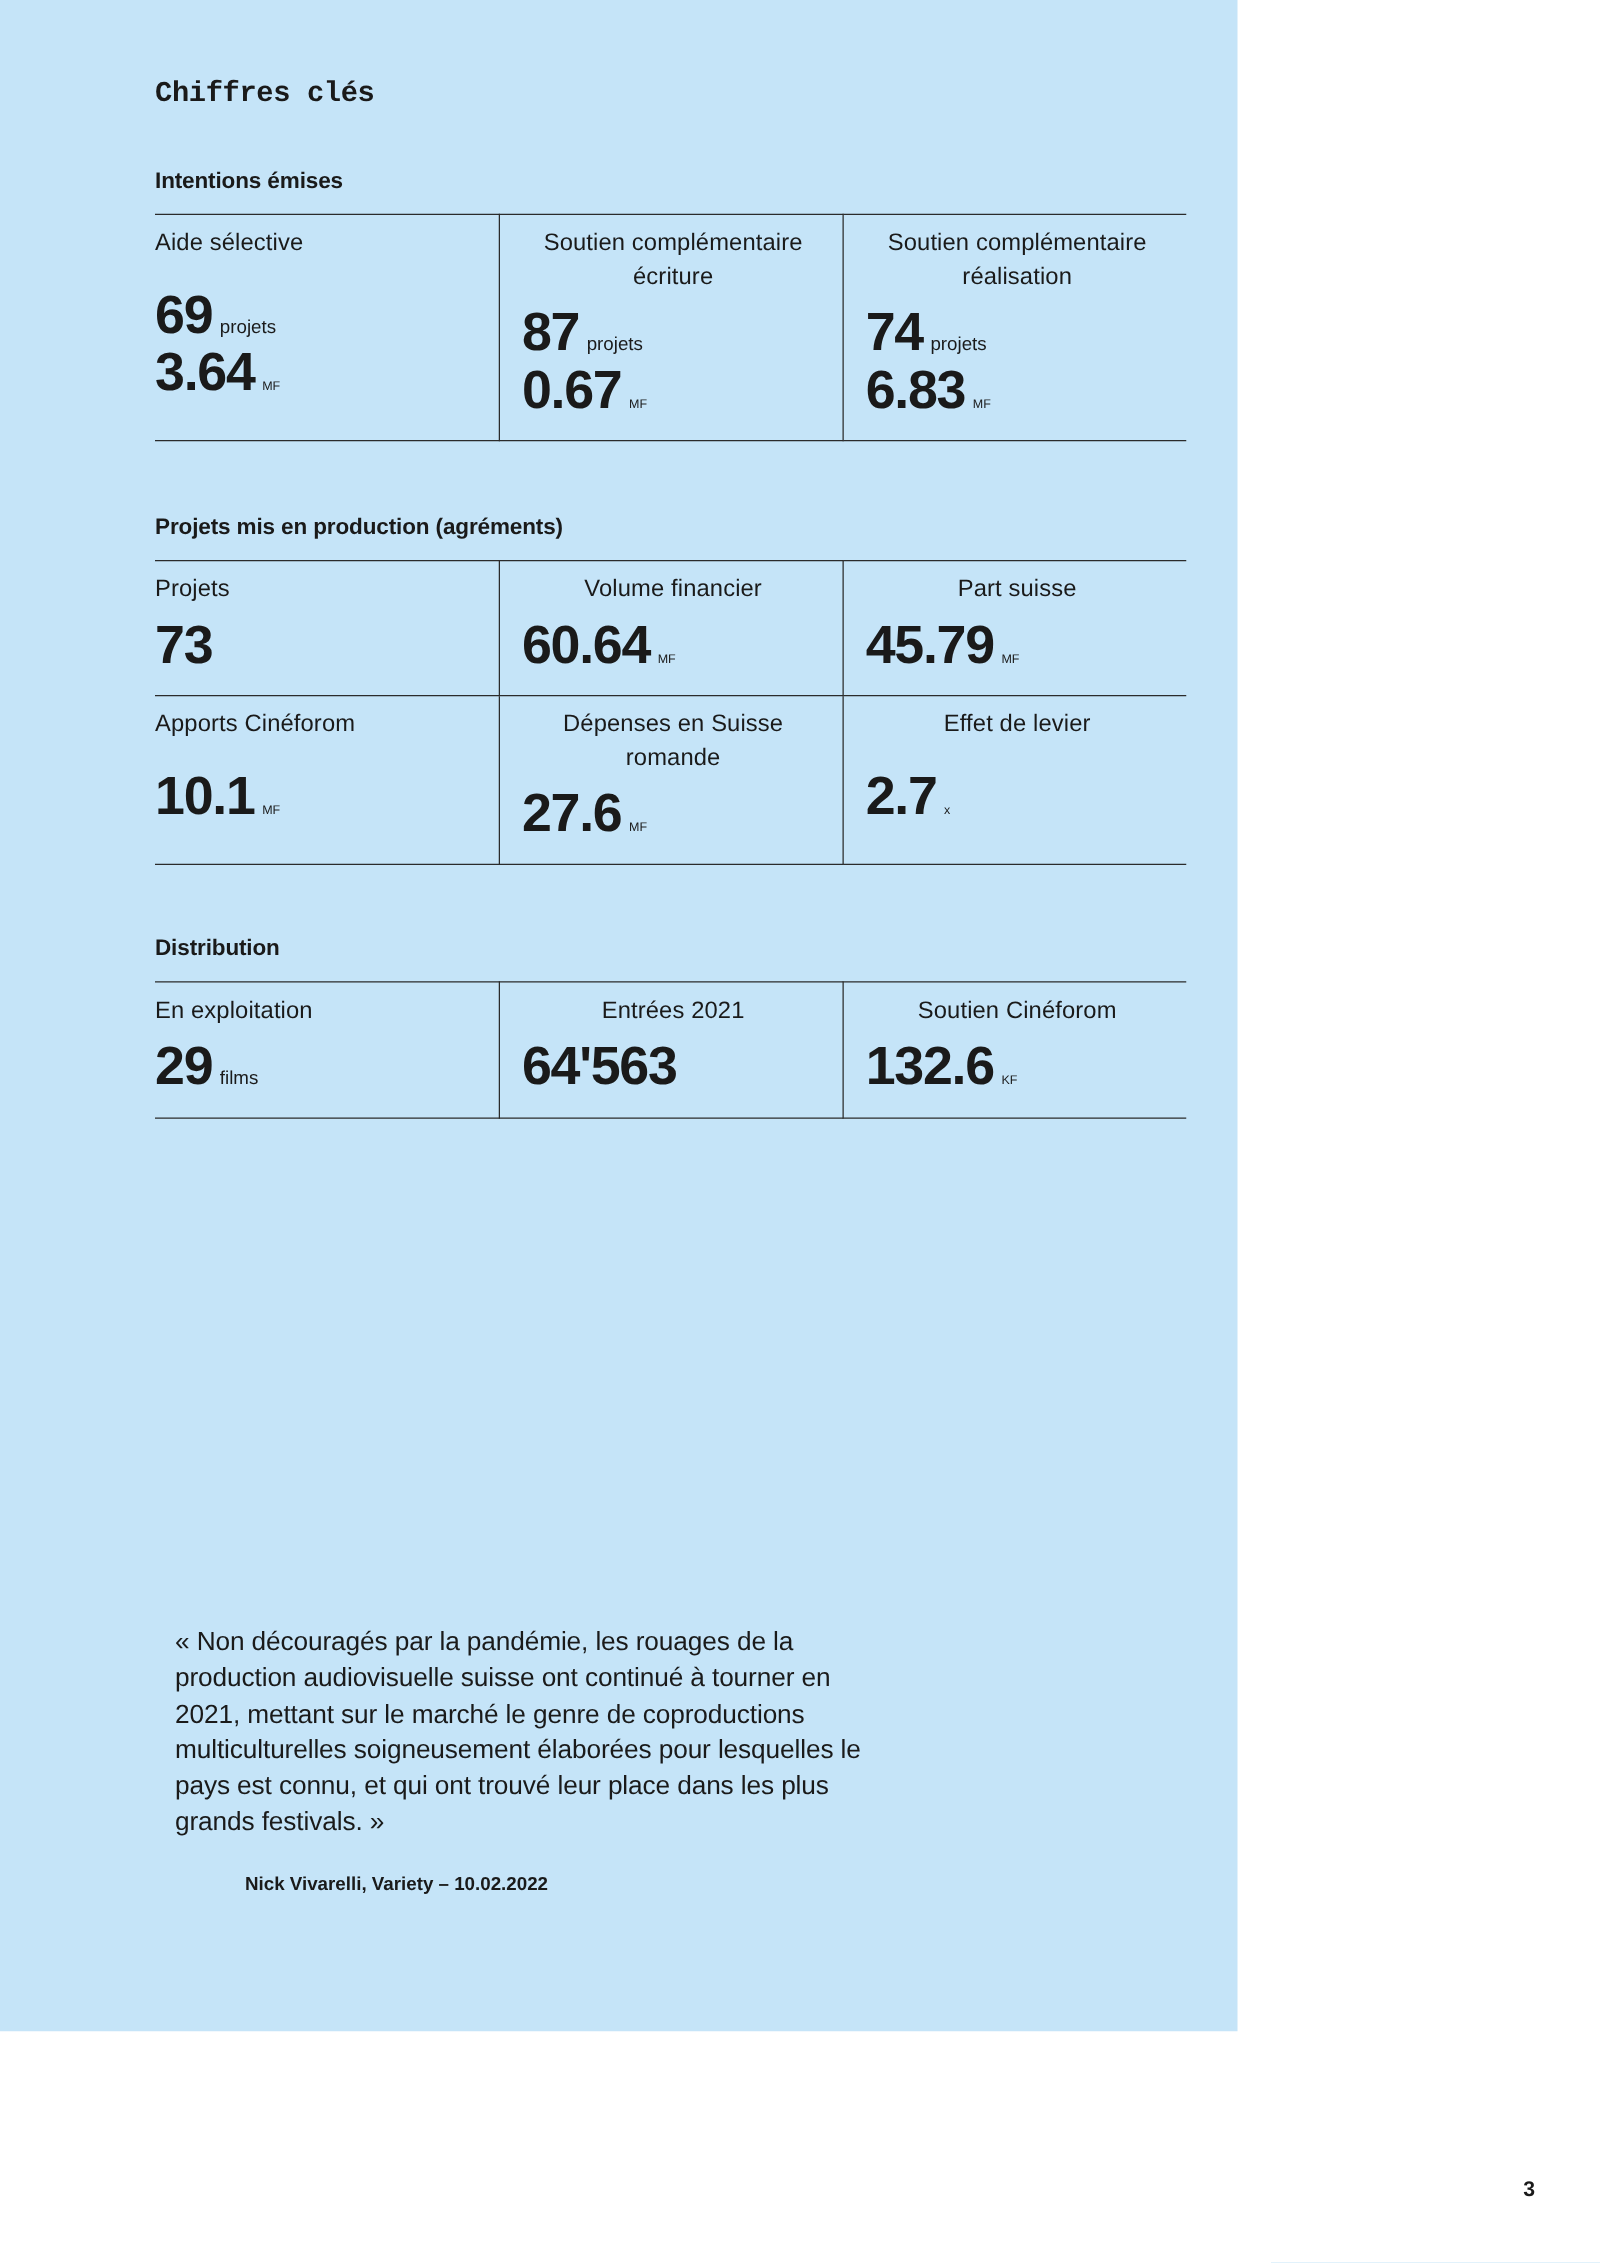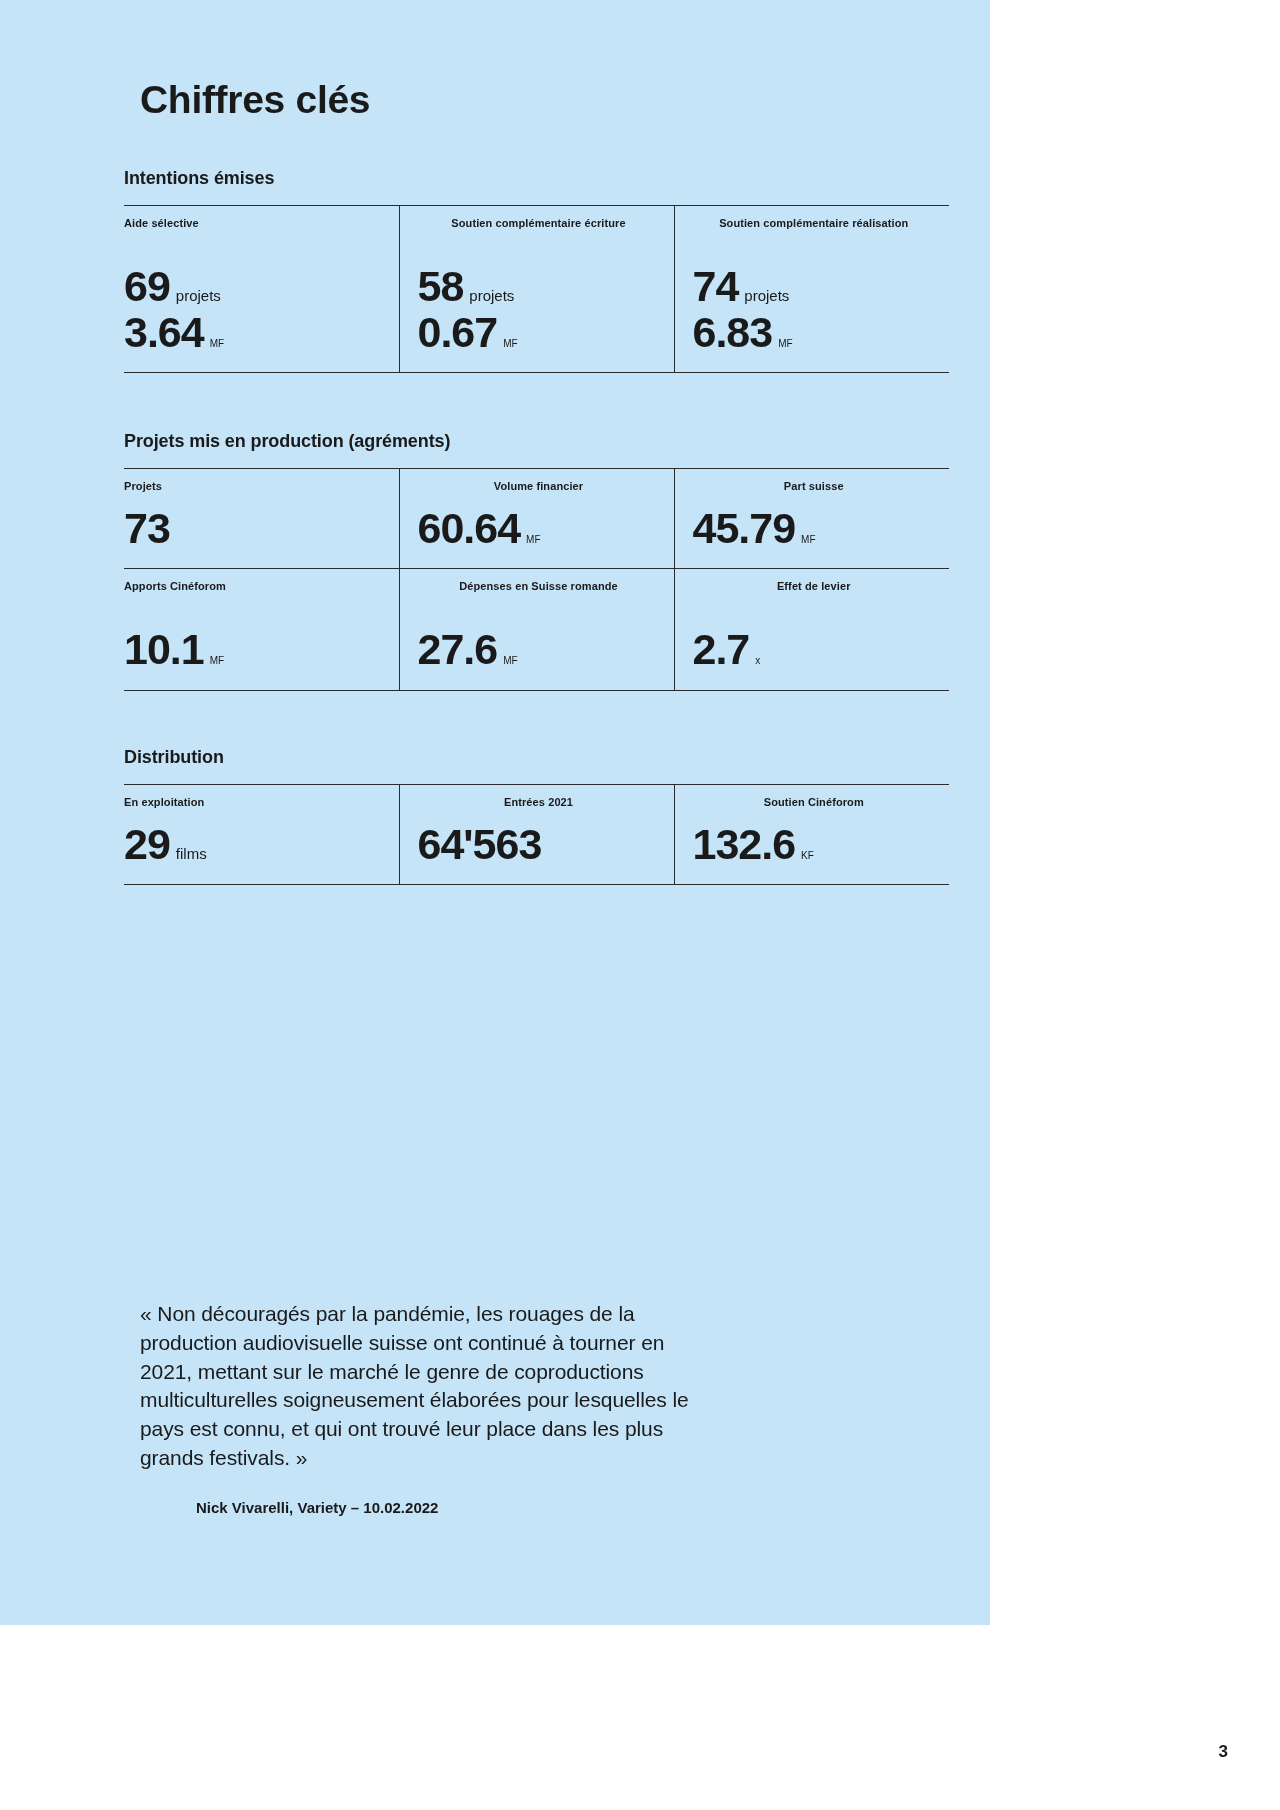--- a/index.html
+++ b/index.html
@@ -23,25 +23,26 @@
     height: 1625px;
     background: #c5e4f8;
   }
   .content {
     position: absolute;
     left: 124px;
     top: 0;
     width: 830px;
   }
   .page-title {
-    font-size: 39px;
+    font-size: 23px;
     font-weight: bold;
     letter-spacing: -0.3px;
-    margin: 16px;
+    margin: 0;
     padding-top: 62px;
+    font-family: Liberation Mono, monospace;
   }
   .section-title {
     font-size: 18px;
     font-weight: bold;
     letter-spacing: -0.1px;
     margin-top: 10px;
   }
   .section {
     margin-top: 0;
   }
@@ -74,22 +75,22 @@
     border-right: none;
   }
   .cell-inner {
     padding: 10px 0 16px 0;
     padding-right: 14px;
     padding-left: 0;
     min-height: 0;
   }
   td.c2 .cell-inner, td.c3 .cell-inner { padding-left: 18px; text-align: center; }
   .cell-label {
-    font-size: 11px;
-    font-weight: bold;
+    font-size: 19px;
+    font-weight: normal;
     line-height: 1.42;
     letter-spacing: 0.1px;
     min-height: 19px;
   }
   .cell-label.two-line { min-height: 40px; }
   .big-row {
     display: flex;
     align-items: baseline;
     margin-top: 6px;
   }
@@ -162,21 +163,21 @@
             <div class="big-row">
               <span class="big-num">3.64</span>
               <span class="unit small-caps">MF</span>
             </div>
           </div>
         </td>
         <td class="cell c2">
           <div class="cell-inner stack">
             <div class="cell-label two-line">Soutien complémentaire écriture</div>
             <div class="big-row">
-              <span class="big-num">58</span>
+              <span class="big-num">87</span>
               <span class="unit">projets</span>
             </div>
             <div class="big-row">
               <span class="big-num">0.67</span>
               <span class="unit small-caps">MF</span>
             </div>
           </div>
         </td>
         <td class="cell c3 last">
           <div class="cell-inner stack">

